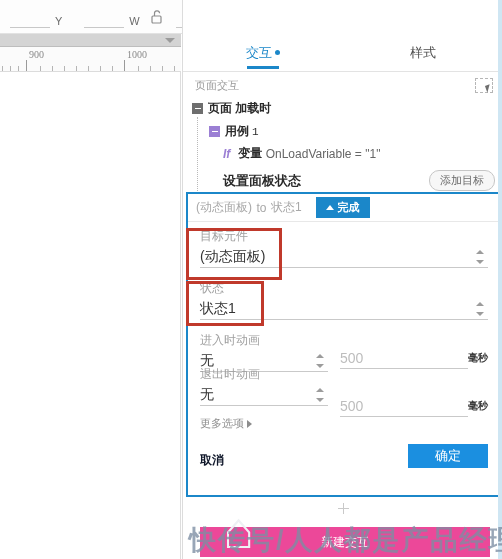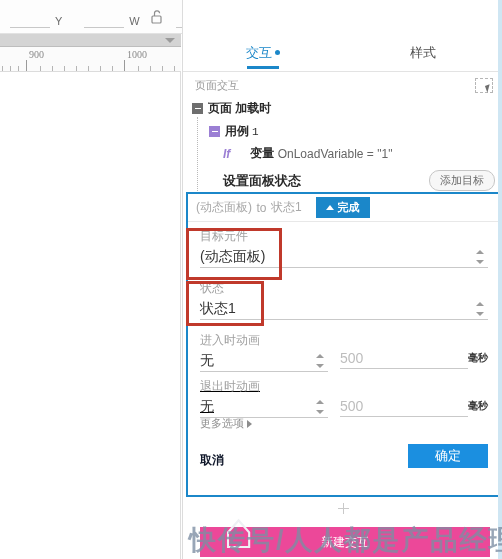--- a/index.html
+++ b/index.html
@@ -110,21 +110,21 @@
   .box-icon::before {
     content: ""; display: block; width: 6px; height: 1px; background: #fff;
   }
   .dotline {
     position: absolute; left: 14px; width: 1px;
     border-left: 1px dotted #b9b9b9;
   }
   .row-case { padding: 3px 1px 3px 26px; color: #2b2b2b; font-weight: bold; font-family: Liberation Mono, monospace; }
   .row-case .num { font-weight: normal; font-size: 11px; margin-left: 3px; }
   .row-if { padding: 2px 0 3px 40px; font-size: 12px; color: #555; }
-  .row-if .kw { color: #9b7fd4; font-style: italic; margin-right: 20px; font-weight: bold; }
+  .row-if .kw { color: #9b7fd4; font-style: italic; margin-right: 8px; font-weight: bold; }
   .row-if .zh { color: #2b2b2b; font-weight: bold; }
   .row-if .var { color: #666; }
   .row-action {
     display: flex; align-items: center; justify-content: space-between;
     padding: 5px 8px 5px 40px;
   }
   .row-action-label { font-size: 13px; font-weight: bold; color: #2b2b2b; }
   .pill-btn {
     font-size: 11px; color: #6a6a6a; border: 1px solid #c6c6c6;
     border-radius: 10px; padding: 2px 10px; background: #f7f7f7;
@@ -377,21 +377,21 @@
       <div class="fld" style="left:152px; top:138px; width:148px;">
         <div class="fld-label">&nbsp;</div>
         <div class="fld-ctl" style="border-bottom:none">
           <span style="flex:1; border-bottom:1px solid #c9c9c9; height:22px; display:flex; align-items:center;">
             <span class="fld-val ph">500</span>
           </span>
           <span class="unit">毫秒</span>
         </div>
       </div>
 
-      <div class="fld" style="left:12px; top:184px; width:128px;text-decoration:underline;">
+      <div class="fld" style="left:12px; top:172px; width:128px;">
         <div class="fld-label">退出时动画</div>
         <div class="fld-ctl">
           <span class="fld-val">无</span>
           <span class="stepper">
               <i class="up"></i>
               <i class="dn"></i>
             </span>
         </div>
       </div>
       <div class="fld" style="left:152px; top:186px; width:148px;">

